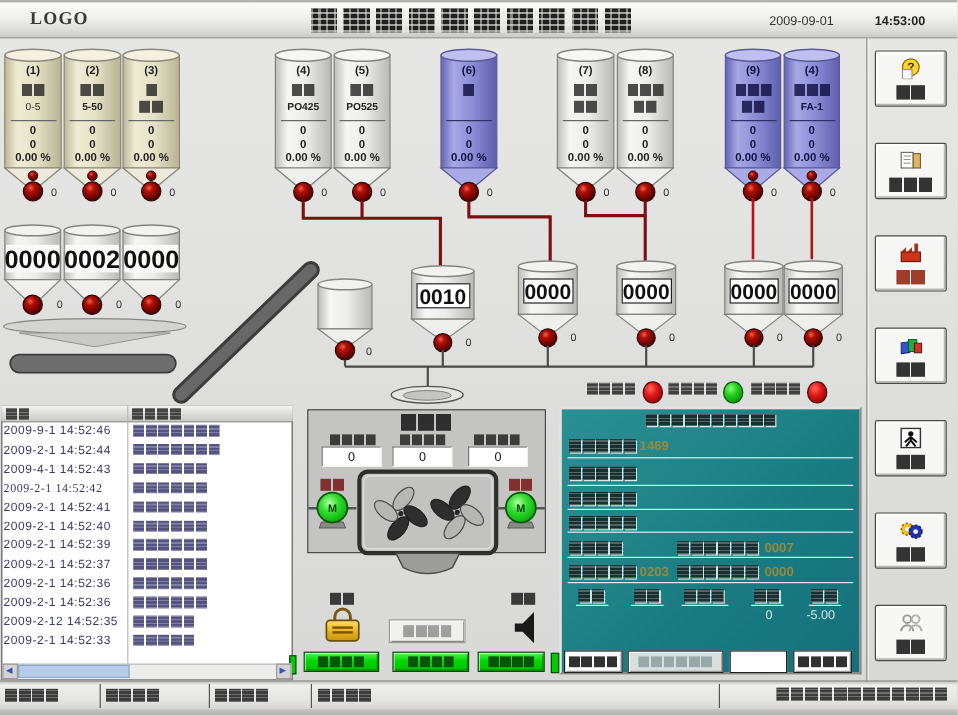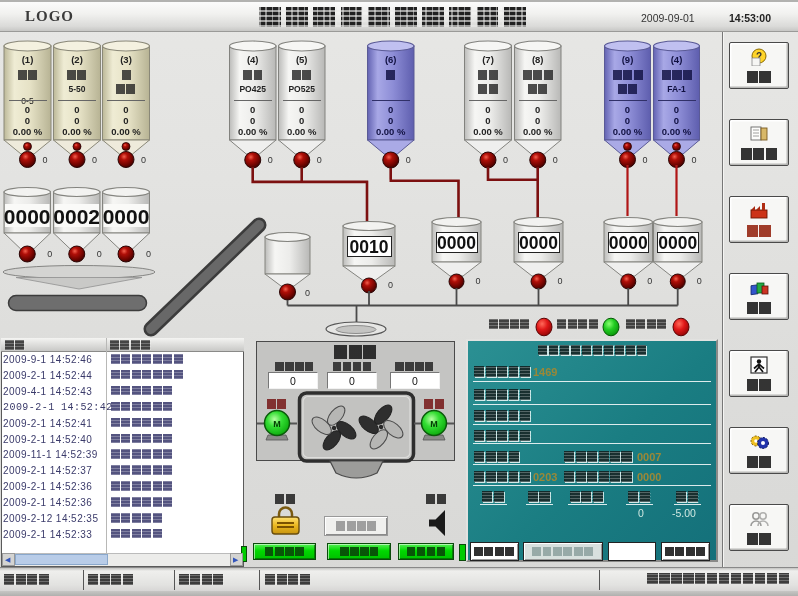--- a/index.html
+++ b/index.html
@@ -205,21 +205,21 @@
     <circle cx="434" cy="423" r="12.5" fill="url(#mot)" stroke="#0a5a0a" stroke-width="1.5"></circle>
     <text x="434" y="427" font-size="9" font-weight="bold" text-anchor="middle" fill="#064006" font-family="Liberation Sans">M</text>
     <path d="M279,518 v-4 a6.5,6.5 0 0 1 13,0 v4" fill="none" stroke="#7a5a10" stroke-width="2.5"></path>
     <rect x="272" y="517" width="27" height="17" rx="3" fill="url(#gold)" stroke="#6a4e0e" stroke-width="1.4"></rect>
     <rect x="277" y="522" width="17" height="2" fill="#7a5200"></rect>
     <rect x="277" y="526" width="17" height="2" fill="#7a5200"></rect>
     <polygon points="429,519.5 435.5,519.5 445,510 445,536 435.5,526.5 429,526.5" fill="#1a1a1a"></polygon>
   </svg>
 <div style="position:absolute;z-index:5;top:55px;font-family:'Liberation Sans',sans-serif;font-size:9.5px;color:#222;font-weight:700;white-space:nowrap;line-height:1;left:27.5px;transform:translateX(-50%);">(1)</div>
 <div style="position:absolute;z-index:5;left:17.75px;top:70px;width:19.5px;height:9.5px;background:repeating-linear-gradient(90deg,rgba(34,34,34,.8) 0 9px,transparent 9px 10.5px)"></div>
-<div style="position:absolute;z-index:5;top:85px;font-family:'Liberation Sans',sans-serif;font-size:8.5px;color:#222;font-weight:400;white-space:nowrap;line-height:1;left:27.5px;transform:translateX(-50%);margin-top:12px;">0-5</div>
+<div style="position:absolute;z-index:5;top:85px;font-family:'Liberation Sans',sans-serif;font-size:8.5px;color:#222;font-weight:400;white-space:nowrap;line-height:1;left:27.5px;transform:translateX(-50%);">0-5</div>
 <div style="position:absolute;left:8.5px;top:99.5px;width:38px;height:1px;background:#666;z-index:5;"></div>
 <div style="position:absolute;z-index:5;top:105px;font-family:'Liberation Sans',sans-serif;font-size:9.5px;color:#222;font-weight:700;white-space:nowrap;line-height:1;left:27.5px;transform:translateX(-50%);">0</div>
 <div style="position:absolute;z-index:5;top:116px;font-family:'Liberation Sans',sans-serif;font-size:9.5px;color:#222;font-weight:700;white-space:nowrap;line-height:1;left:27.5px;transform:translateX(-50%);">0</div>
 <div style="position:absolute;z-index:5;top:127px;font-family:'Liberation Sans',sans-serif;font-size:9.5px;color:#222;font-weight:700;white-space:nowrap;line-height:1;left:27.5px;transform:translateX(-50%);">0.00 %</div>
 <div style="position:absolute;z-index:5;top:156px;font-family:'Liberation Sans',sans-serif;font-size:9px;color:#333;font-weight:400;white-space:nowrap;line-height:1;left:42.5px;">0</div>
 <div style="position:absolute;z-index:5;top:55px;font-family:'Liberation Sans',sans-serif;font-size:9.5px;color:#222;font-weight:700;white-space:nowrap;line-height:1;left:77px;transform:translateX(-50%);">(2)</div>
 <div style="position:absolute;z-index:5;left:67.25px;top:70px;width:19.5px;height:9.5px;background:repeating-linear-gradient(90deg,rgba(34,34,34,.8) 0 9px,transparent 9px 10.5px)"></div>
 <div style="position:absolute;z-index:5;top:85px;font-family:'Liberation Sans',sans-serif;font-size:8.5px;color:#222;font-weight:700;white-space:nowrap;line-height:1;left:77px;transform:translateX(-50%);">5-50</div>
 <div style="position:absolute;left:58px;top:99.5px;width:38px;height:1px;background:#666;z-index:5;"></div>
 <div style="position:absolute;z-index:5;top:105px;font-family:'Liberation Sans',sans-serif;font-size:9.5px;color:#222;font-weight:700;white-space:nowrap;line-height:1;left:77px;transform:translateX(-50%);">0</div>
@@ -393,27 +393,27 @@
 <div style="position:absolute;left:1px;top:338px;width:243px;height:14px;background:linear-gradient(180deg,#f4f4f2,#c8c8c6);border-bottom:1px solid #8a8a88;z-index:3;"></div>
 <div style="position:absolute;left:106px;top:338px;width:1px;height:228px;background:#b8b8b6;z-index:3;"></div>
 <div style="position:absolute;z-index:5;left:5px;top:340px;width:19.5px;height:9.5px;background:repeating-linear-gradient(0deg,rgba(255,255,255,.26) 0 1px,transparent 1px 3px),repeating-linear-gradient(90deg,rgba(40,40,40,.85) 0 9px,transparent 9px 10.5px)"></div>
 <div style="position:absolute;z-index:5;left:110px;top:340px;width:40.5px;height:9.5px;background:repeating-linear-gradient(0deg,rgba(255,255,255,.26) 0 1px,transparent 1px 3px),repeating-linear-gradient(90deg,rgba(40,40,40,.85) 0 9px,transparent 9px 10.5px)"></div>
 <div style="position:absolute;z-index:5;top:355px;font-family:'Liberation Sans',sans-serif;font-size:10px;color:#3a3a6a;font-weight:400;white-space:nowrap;line-height:1;letter-spacing:0.45px;left:3px;">2009-9-1 14:52:46</div>
 <div style="position:absolute;z-index:5;left:111px;top:354px;width:72px;height:9.5px;background:repeating-linear-gradient(0deg,rgba(255,255,255,.26) 0 1px,transparent 1px 3px),repeating-linear-gradient(90deg,rgba(60,60,110,.88) 0 9px,transparent 9px 10.5px)"></div>
 <div style="position:absolute;z-index:5;top:370.9px;font-family:'Liberation Sans',sans-serif;font-size:10px;color:#3a3a6a;font-weight:400;white-space:nowrap;line-height:1;letter-spacing:0.45px;left:3px;">2009-2-1 14:52:44</div>
 <div style="position:absolute;z-index:5;left:111px;top:369.9px;width:72px;height:9.5px;background:repeating-linear-gradient(0deg,rgba(255,255,255,.26) 0 1px,transparent 1px 3px),repeating-linear-gradient(90deg,rgba(60,60,110,.88) 0 9px,transparent 9px 10.5px)"></div>
 <div style="position:absolute;z-index:5;top:386.8px;font-family:'Liberation Sans',sans-serif;font-size:10px;color:#3a3a6a;font-weight:400;white-space:nowrap;line-height:1;letter-spacing:0.45px;left:3px;">2009-4-1 14:52:43</div>
 <div style="position:absolute;z-index:5;left:111px;top:385.8px;width:61.5px;height:9.5px;background:repeating-linear-gradient(0deg,rgba(255,255,255,.26) 0 1px,transparent 1px 3px),repeating-linear-gradient(90deg,rgba(60,60,110,.88) 0 9px,transparent 9px 10.5px)"></div>
-<div style="position:absolute;z-index:5;top:402.7px;font-family:Liberation Mono, monospace;font-size:10px;color:#3a3a6a;font-weight:400;white-space:nowrap;line-height:1;letter-spacing:0.45px;left:3px;">2009-2-1 14:52:42</div>
+<div style="position:absolute;z-index:5;top:402.7px;font-family:Liberation Serif, serif;font-size:10px;color:#3a3a6a;font-weight:400;white-space:nowrap;line-height:1;letter-spacing:0.45px;left:3px;">2009-2-1 14:52:42</div>
 <div style="position:absolute;z-index:5;left:111px;top:401.7px;width:61.5px;height:9.5px;background:repeating-linear-gradient(0deg,rgba(255,255,255,.26) 0 1px,transparent 1px 3px),repeating-linear-gradient(90deg,rgba(60,60,110,.88) 0 9px,transparent 9px 10.5px)"></div>
 <div style="position:absolute;z-index:5;top:418.6px;font-family:'Liberation Sans',sans-serif;font-size:10px;color:#3a3a6a;font-weight:400;white-space:nowrap;line-height:1;letter-spacing:0.45px;left:3px;">2009-2-1 14:52:41</div>
 <div style="position:absolute;z-index:5;left:111px;top:417.6px;width:61.5px;height:9.5px;background:repeating-linear-gradient(0deg,rgba(255,255,255,.26) 0 1px,transparent 1px 3px),repeating-linear-gradient(90deg,rgba(60,60,110,.88) 0 9px,transparent 9px 10.5px)"></div>
 <div style="position:absolute;z-index:5;top:434.5px;font-family:'Liberation Sans',sans-serif;font-size:10px;color:#3a3a6a;font-weight:400;white-space:nowrap;line-height:1;letter-spacing:0.45px;left:3px;">2009-2-1 14:52:40</div>
 <div style="position:absolute;z-index:5;left:111px;top:433.5px;width:61.5px;height:9.5px;background:repeating-linear-gradient(0deg,rgba(255,255,255,.26) 0 1px,transparent 1px 3px),repeating-linear-gradient(90deg,rgba(60,60,110,.88) 0 9px,transparent 9px 10.5px)"></div>
-<div style="position:absolute;z-index:5;top:450.4px;font-family:'Liberation Sans',sans-serif;font-size:10px;color:#3a3a6a;font-weight:400;white-space:nowrap;line-height:1;letter-spacing:0.45px;left:3px;">2009-11-1 14:52:39</div>
+<div style="position:absolute;z-index:5;top:450.4px;font-family:'Liberation Sans',sans-serif;font-size:10px;color:#3a3a6a;font-weight:400;white-space:nowrap;line-height:1;letter-spacing:0.45px;left:3px;">2009-2-1 14:52:39</div>
 <div style="position:absolute;z-index:5;left:111px;top:449.4px;width:61.5px;height:9.5px;background:repeating-linear-gradient(0deg,rgba(255,255,255,.26) 0 1px,transparent 1px 3px),repeating-linear-gradient(90deg,rgba(60,60,110,.88) 0 9px,transparent 9px 10.5px)"></div>
 <div style="position:absolute;z-index:5;top:466.3px;font-family:'Liberation Sans',sans-serif;font-size:10px;color:#3a3a6a;font-weight:400;white-space:nowrap;line-height:1;letter-spacing:0.45px;left:3px;">2009-2-1 14:52:37</div>
 <div style="position:absolute;z-index:5;left:111px;top:465.3px;width:61.5px;height:9.5px;background:repeating-linear-gradient(0deg,rgba(255,255,255,.26) 0 1px,transparent 1px 3px),repeating-linear-gradient(90deg,rgba(60,60,110,.88) 0 9px,transparent 9px 10.5px)"></div>
 <div style="position:absolute;z-index:5;top:482.2px;font-family:'Liberation Sans',sans-serif;font-size:10px;color:#3a3a6a;font-weight:400;white-space:nowrap;line-height:1;letter-spacing:0.45px;left:3px;">2009-2-1 14:52:36</div>
 <div style="position:absolute;z-index:5;left:111px;top:481.2px;width:61.5px;height:9.5px;background:repeating-linear-gradient(0deg,rgba(255,255,255,.26) 0 1px,transparent 1px 3px),repeating-linear-gradient(90deg,rgba(60,60,110,.88) 0 9px,transparent 9px 10.5px)"></div>
 <div style="position:absolute;z-index:5;top:498.1px;font-family:'Liberation Sans',sans-serif;font-size:10px;color:#3a3a6a;font-weight:400;white-space:nowrap;line-height:1;letter-spacing:0.45px;left:3px;">2009-2-1 14:52:36</div>
 <div style="position:absolute;z-index:5;left:111px;top:497.1px;width:61.5px;height:9.5px;background:repeating-linear-gradient(0deg,rgba(255,255,255,.26) 0 1px,transparent 1px 3px),repeating-linear-gradient(90deg,rgba(60,60,110,.88) 0 9px,transparent 9px 10.5px)"></div>
 <div style="position:absolute;z-index:5;top:514px;font-family:'Liberation Sans',sans-serif;font-size:10px;color:#3a3a6a;font-weight:400;white-space:nowrap;line-height:1;letter-spacing:0.45px;left:3px;">2009-2-12 14:52:35</div>
 <div style="position:absolute;z-index:5;left:111px;top:513px;width:51px;height:9.5px;background:repeating-linear-gradient(0deg,rgba(255,255,255,.26) 0 1px,transparent 1px 3px),repeating-linear-gradient(90deg,rgba(60,60,110,.88) 0 9px,transparent 9px 10.5px)"></div>
 <div style="position:absolute;z-index:5;top:529.9px;font-family:'Liberation Sans',sans-serif;font-size:10px;color:#3a3a6a;font-weight:400;white-space:nowrap;line-height:1;letter-spacing:0.45px;left:3px;">2009-2-1 14:52:33</div>

